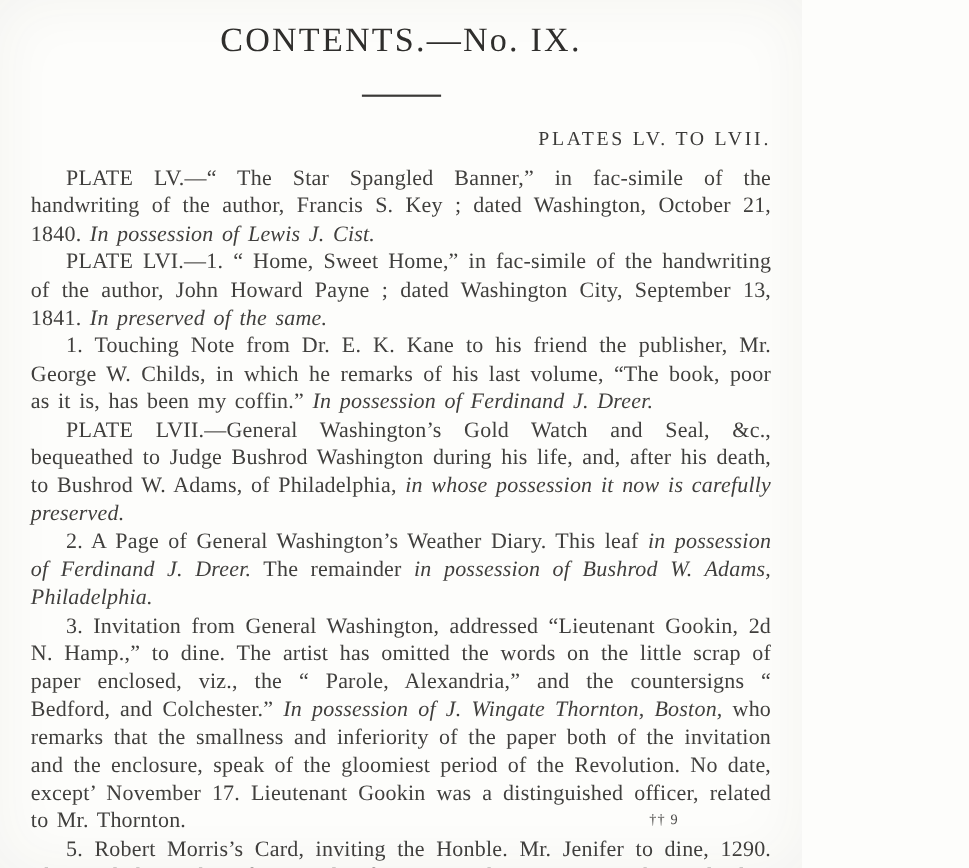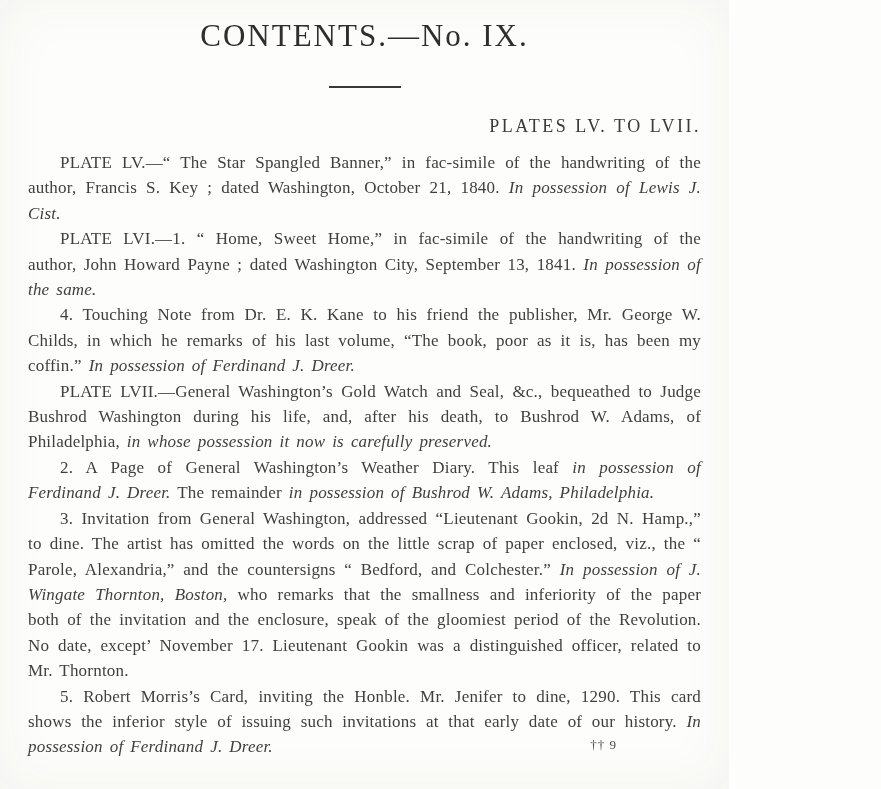--- a/index.html
+++ b/index.html
@@ -43,21 +43,21 @@
     letter-spacing: 2.5px;
     color: #3b3a38;
   }
   .entries {
     margin-top: 13px;
   }
   .entries p.entry {
     margin: 0;
     text-indent: 32px;
     text-align: justify;
-    font-size: 17px;
+    font-size: 20px;
     line-height: 25.4px;
     word-spacing: 2.5px;
     letter-spacing: 0.2px;
     color: #403f3d;
   }
   .entries p.entry span.ital {
     font-style: italic;
   }
   .footer-mark {
     position: absolute;
@@ -70,21 +70,21 @@
 </style>
 </head>
 <body>
 
 <div class="page">
   <h1 class="title">CONTENTS.—No. IX.</h1>
   <div class="divider"></div>
   <h2 class="section-heading">PLATES LV. TO LVII.</h2>
   <div class="entries">
       <p class="entry"><span>PLATE LV.—“ The Star Spangled Banner,” in fac-simile of the handwriting of the author, Francis S. Key ; dated Washington, October 21, 1840.  </span><span class="ital">In possession of Lewis J. Cist.</span></p>
-      <p class="entry"><span>PLATE LVI.—1. “ Home, Sweet Home,” in fac-simile of the handwriting of the author, John Howard Payne ; dated Washington City, September 13, 1841.  </span><span class="ital">In possession of the same.</span></p>
-      <p class="entry"><span>4. Touching Note from Dr. E. K. Kane to his friend the publisher, Mr. George W. Childs, in which he remarks of his last volume, “The book, poor as it is, has been my coffin.”  </span><span class="ital">In possession of Ferdinand J. Dreer.</span></p>
+      <p class="entry"><span>PLATE LVI.—1. “ Home, Sweet Home,” in fac-simile of the handwriting of the author, John Howard Payne ; dated Washington City, September 13, 1841.  </span><span class="ital">In preserved of the same.</span></p>
+      <p class="entry"><span>1. Touching Note from Dr. E. K. Kane to his friend the publisher, Mr. George W. Childs, in which he remarks of his last volume, “The book, poor as it is, has been my coffin.”  </span><span class="ital">In possession of Ferdinand J. Dreer.</span></p>
       <p class="entry"><span>PLATE LVII.—General Washington’s Gold Watch and Seal, &amp;c., bequeathed to Judge Bushrod Washington during his life, and, after his death, to Bushrod W. Adams, of Philadelphia, </span><span class="ital">in whose possession it now is carefully preserved.</span></p>
       <p class="entry"><span>2. A Page of General Washington’s Weather Diary.  This leaf </span><span class="ital">in possession of Ferdinand J. Dreer.</span><span> The remainder </span><span class="ital">in possession of Bushrod W. Adams, Philadelphia.</span></p>
       <p class="entry"><span>3. Invitation from General Washington, addressed “Lieutenant Gookin, 2d N. Hamp.,” to dine.  The artist has omitted the words on the little scrap of paper enclosed, viz., the “ Parole, Alexandria,” and the countersigns “ Bedford, and Colchester.”  </span><span class="ital">In possession of J. Wingate Thornton, Boston,</span><span> who remarks that the smallness and inferiority of the paper both of the invitation and the enclosure, speak of the gloomiest period of the Revolution.  No date, except’ November 17.  Lieutenant Gookin was a distinguished officer, related to Mr. Thornton.</span></p>
       <p class="entry"><span>5. Robert Morris’s Card, inviting the Honble. Mr. Jenifer to dine, 1290.  This card shows the inferior style of issuing such invitations at that early date of our history.  </span><span class="ital">In possession of Ferdinand J. Dreer.</span></p>
     </div>
   <div class="footer-mark">†† 9</div>
 </div>
 
 </body></html>

